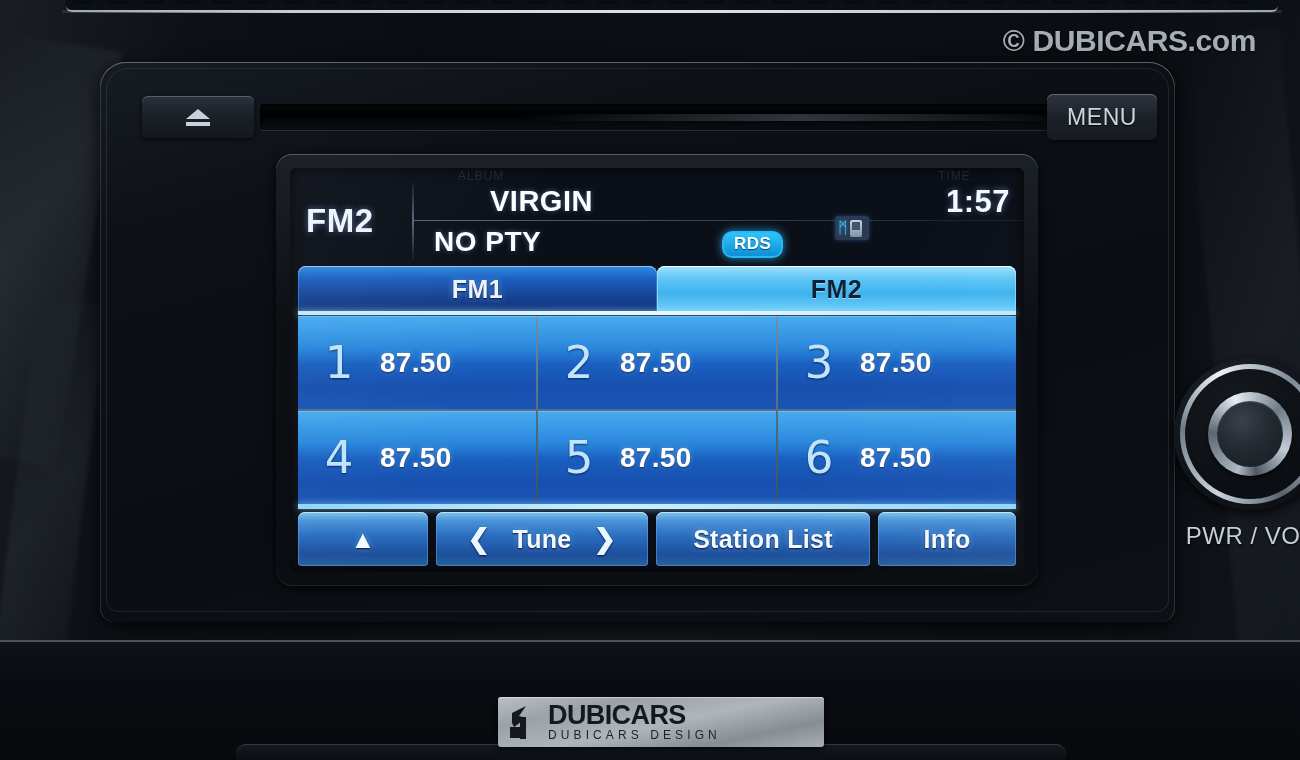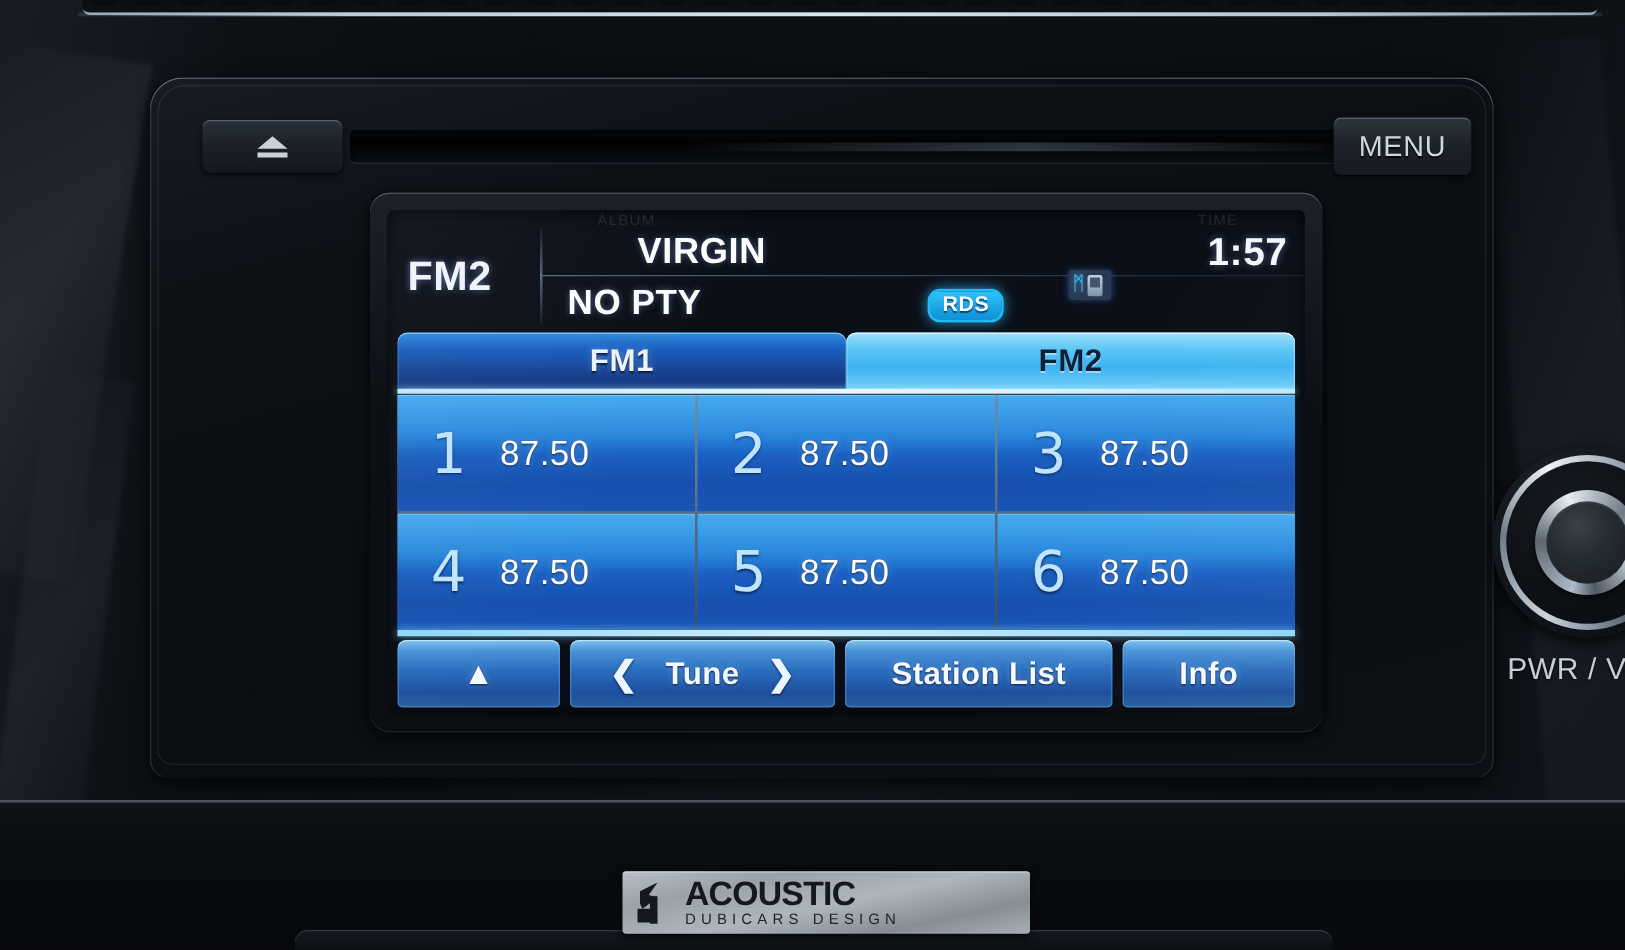--- a/index.html
+++ b/index.html
@@ -63,21 +63,21 @@
     letter-spacing: -0.4px;
     color: rgba(208,216,224,0.80);
     text-shadow: 0 1px 2px rgba(0,0,0,.8);
     white-space: nowrap;
     font-family: "Liberation Sans", sans-serif;
   }
 
   
   #head-unit {
     position: absolute;
-    left: 120px; top: 62px;
+    left: 100px; top: 62px;
     width: 1075px; height: 560px;
     border-radius: 26px 26px 14px 14px;
     background: linear-gradient(165deg, #171c23 0%, #0d1116 22%, #0a0e13 60%, #0d1116 100%);
     box-shadow:
       inset 0 1px 0 rgba(185,200,215,.45),
       inset 1px 0 0 rgba(150,165,180,.22),
       inset -1px 0 0 rgba(150,165,180,.22),
       0 4px 18px rgba(0,0,0,.85);
   }
   #head-unit::before {
@@ -361,21 +361,21 @@
     width: 82px;
     text-align: center;
     font-size: 45px;
     font-weight: normal;
     color: #bfe4fb;
     text-shadow: 0 1px 2px rgba(0,20,60,.7);
     font-family: "DejaVu Sans", sans-serif;
   }
   .preset-freq {
     position: relative; z-index: 2;
-    font-size: 28px; font-weight: normal;
+    font-size: 28px; font-weight: bold;
     color: #ffffff;
     text-shadow: 0 0 5px rgba(120,190,255,.6), 0 1px 2px rgba(0,10,40,.9);
     letter-spacing: .3px;
   }
 
   
   #function-bar {
     position: absolute;
     left: 8px; bottom: 6px;
     width: 718px; height: 58px;
@@ -505,20 +505,21 @@
       <div class="slat" style="left: 1161px;"></div>
     </div>
   <div id="vent-chrome"></div>
 
   <div class="gloss g1"></div>
   <div class="gloss g2"></div>
   <div class="gloss g3"></div>
   <div class="gloss g4"></div>
   <div class="gloss g5"></div>
 
+  <div id="watermark">© DUBICARS.com</div>
 
   <div id="head-unit">
 
     <div id="eject-button">
       <svg id="eject-glyph" width="34" height="22" viewBox="0 0 34 22">
         <polygon points="17,3 29,13 5,13" fill="#c9d2da"></polygon>
         <rect x="5" y="16" width="24" height="4" fill="#c9d2da"></rect>
       </svg>
     </div>
 
@@ -628,18 +629,18 @@
 
   <div id="rockford-badge">
     <div id="rockford-logo">
       <svg width="38" height="38" viewBox="0 0 38 38">
         <polygon points="6,20 6,10 20,3 13,13 20,15 8,24" fill="#15191d"></polygon>
         <rect x="14" y="14" width="6" height="22" fill="#15191d"></rect>
         <rect x="4" y="24" width="10" height="11" fill="#15191d"></rect>
       </svg>
     </div>
     <div id="rockford-wordmark">
-      <div id="rockford-name">ACOUSTIC</div>
+      <div id="rockford-name">DUBICARS</div>
       <div id="rockford-tagline">DUBICARS DESIGN</div>
     </div>
   </div>
 
 </div>
 
 </body></html>

